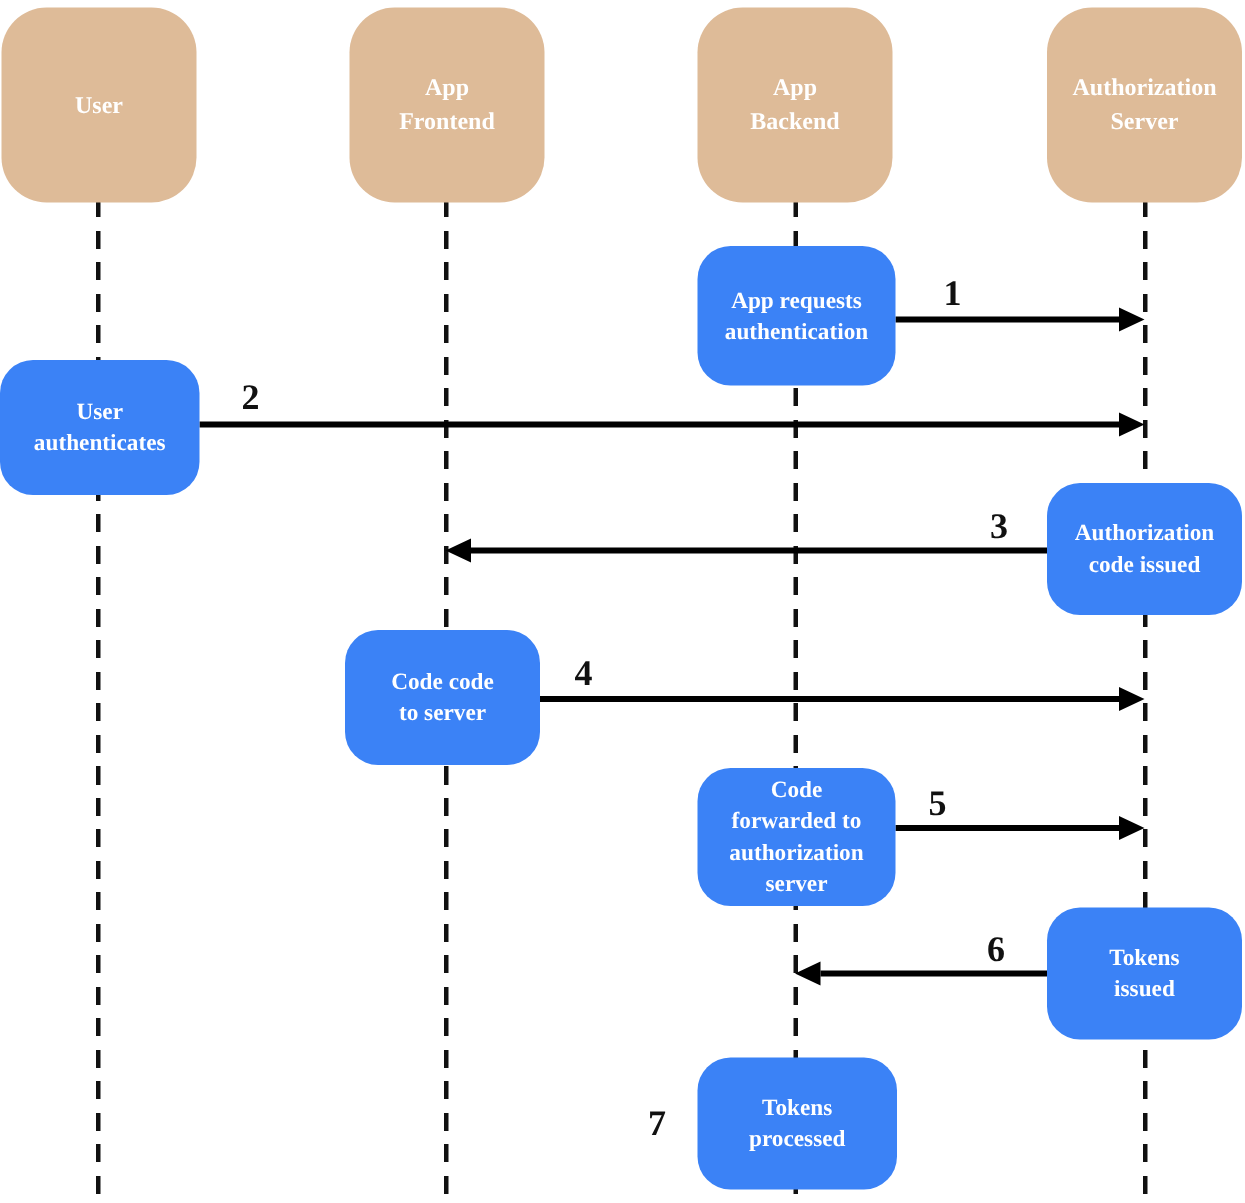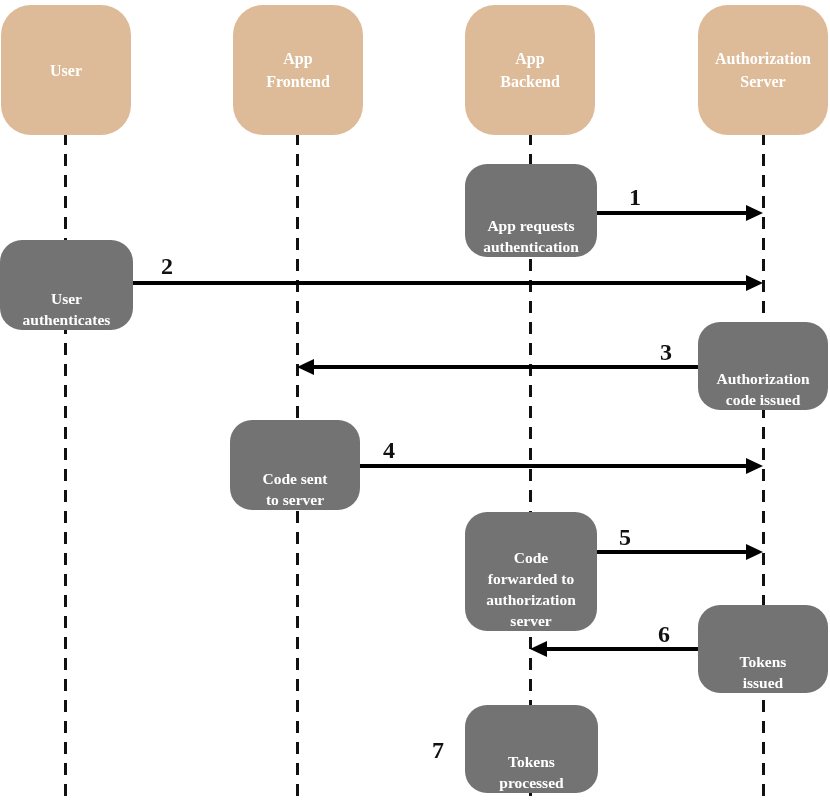--- a/index.html
+++ b/index.html
@@ -35,24 +35,24 @@
   .lifeline {
     position: absolute;
     top: 133px;
     bottom: 0;
     width: 3px;
     background: repeating-linear-gradient(to bottom, #111111 0 12px, transparent 12px 21px);
     z-index: 1;
   }
   .step {
     position: absolute;
-    background: #737373;
+    background: #3b82f6;
     border-radius: 22px;
     display: flex;
-    align-items: flex-end;
+    align-items: center;
     justify-content: center;
     text-align: center;
     color: #ffffff;
     font-size: 15.5px;
     font-weight: 600;
     line-height: 21px;
     white-space: pre-line;
     z-index: 3;
   }
   .arrow-line {
@@ -132,28 +132,28 @@
 
   <div class="step" style="left:698px;top:322px;width:130px;height:88px;">
     <span>Authorization
 code issued</span>
   </div>
   <div class="arrow-line" style="left:314px;top:365px;width:384px;"></div>
   <div class="arrow-head-left" style="left:297px;top:359px;"></div>
   <div class="num" style="left:666px;top:352px;">3</div>
 
   <div class="step" style="left:230px;top:420px;width:130px;height:90px;">
-    <span>Code sent
+    <span>Code code
 to server</span>
   </div>
   <div class="arrow-line" style="left:360px;top:464px;width:387px;"></div>
   <div class="arrow-head-right" style="left:746px;top:458px;"></div>
   <div class="num" style="left:389px;top:450px;">4</div>
 
-  <div class="step" style="left:465px;top:512px;width:132px;height:119px;">
+  <div class="step" style="left:465px;top:512px;width:132px;height:92px;">
     <span>Code
 forwarded to
 authorization
 server</span>
   </div>
   <div class="arrow-line" style="left:597px;top:550px;width:150px;"></div>
   <div class="arrow-head-right" style="left:746px;top:544px;"></div>
   <div class="num" style="left:625px;top:537px;">5</div>
 
   <div class="step" style="left:698px;top:605px;width:130px;height:88px;">

